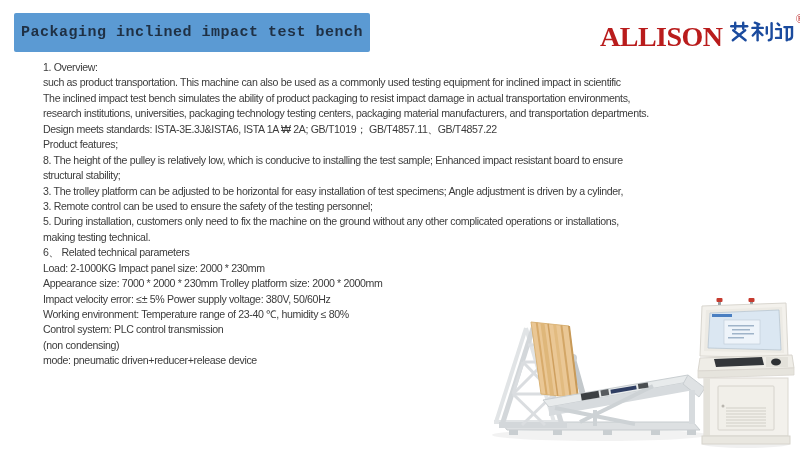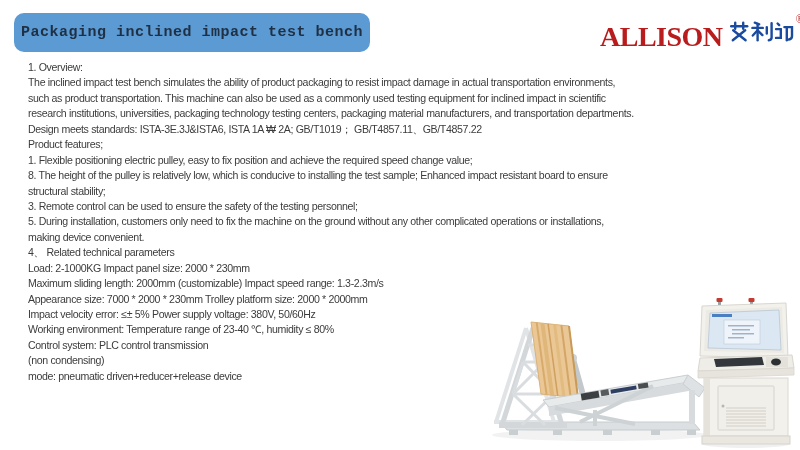--- a/index.html
+++ b/index.html
@@ -3,40 +3,40 @@
 <meta charset="utf-8">
 <style>
   html,body { margin:0; padding:0; background:#ffffff; }
   .page {
     position:relative; width:800px; height:450px; background:#ffffff;
     overflow:hidden; font-family:"Liberation Sans", sans-serif;
   }
   
   .banner {
     position:absolute; left:14px; top:13px; width:356px; height:39px;
-    background:#5b9ad3; border-radius:10px;
+    background:#5b9ad3; border-radius:2px;
     display:flex; align-items:center; justify-content:center;
   }
   .banner-title {
     font-family:"Liberation Mono", monospace; font-weight:700;
     font-size:15px; color:#1f3044; letter-spacing:0.5px;
   }
   
   .logo {
     position:absolute; left:600px; top:16px; height:34px;
     display:flex; align-items:flex-end; color:#b91c1c;font-family:Liberation Serif, serif;
   }
   .logo-latin {
     font-size:28px; font-weight:800; letter-spacing:-0.5px; line-height:27px;
   }
   .logo-cn { margin-left:7px; margin-bottom:1px; }
   .logo-reg { font-size:12px; margin-left:2px; align-self:flex-start; margin-top:-4px; }
   
   .body-text {
-    position:absolute; left:28px; top:60px; width:605px;
+    position:absolute; left:43px; top:60px; width:605px;
     color:#3c3c3c; font-size:10.6px; letter-spacing:-0.35px;
   }
   .ln { height:15.45px; line-height:15.45px; white-space:nowrap; }
   
   .machine-fig { position:absolute; left:395px; top:318px; width:320px; height:130px; }
   .cabinet-fig { position:absolute; left:696px; top:296px; width:100px; height:152px; }
 </style>
 </head>
 <body>
 
@@ -70,34 +70,33 @@
         <path d="M63.5,10.5 V21.5 H57.5"></path>
         <path d="M68,8 H77.5 V19.5 Q77.5,23 73.5,23.5"></path>
           <path d="M71,8 V24.5"></path>
       </svg>
     </span>
     <span class="logo-reg">®</span>
   </div>
 
   <div class="body-text">
     <div class="ln">1. Overview:</div>
+    <div class="ln">such as product transportation. This machine can also be used as a commonly used testing equipment for inclined impact in scientific</div>
     <div class="ln">The inclined impact test bench simulates the ability of product packaging to resist impact damage in actual transportation environments,</div>
-    <div class="ln">such as product transportation. This machine can also be used as a commonly used testing equipment for inclined impact in scientific</div>
     <div class="ln">research institutions, universities, packaging technology testing centers, packaging material manufacturers, and transportation departments.</div>
     <div class="ln">Design meets standards: ISTA-3E.3J&amp;ISTA6, ISTA 1A ₩ 2A; GB/T1019；  GB/T4857.11、GB/T4857.22</div>
     <div class="ln">Product features;</div>
-    <div class="ln">1. Flexible positioning electric pulley, easy to fix position and achieve the required speed change value;</div>
     <div class="ln">8. The height of the pulley is relatively low, which is conducive to installing the test sample; Enhanced impact resistant board to ensure</div>
     <div class="ln">structural stability;</div>
+    <div class="ln">3. The trolley platform can be adjusted to be horizontal for easy installation of test specimens; Angle adjustment is driven by a cylinder,</div>
     <div class="ln">3. Remote control can be used to ensure the safety of the testing personnel;</div>
     <div class="ln">5. During installation, customers only need to fix the machine on the ground without any other complicated operations or installations,</div>
-    <div class="ln">making device convenient.</div>
-    <div class="ln">4、 Related technical parameters</div>
+    <div class="ln">making testing technical.</div>
+    <div class="ln">6、 Related technical parameters</div>
     <div class="ln">Load: 2-1000KG Impact panel size: 2000 * 230mm</div>
-    <div class="ln">Maximum sliding length: 2000mm (customizable) Impact speed range: 1.3-2.3m/s</div>
     <div class="ln">Appearance size: 7000 * 2000 * 230mm Trolley platform size: 2000 * 2000mm</div>
     <div class="ln">Impact velocity error: ≤± 5% Power supply voltage: 380V, 50/60Hz</div>
     <div class="ln">Working environment: Temperature range of 23-40 ℃, humidity ≤ 80%</div>
     <div class="ln">Control system: PLC control transmission</div>
     <div class="ln">(non condensing)</div>
     <div class="ln">mode: pneumatic driven+reducer+release device</div>
   </div>
 
   <div class="machine-fig">
     <svg width="320" height="130" viewBox="0 0 320 130">

